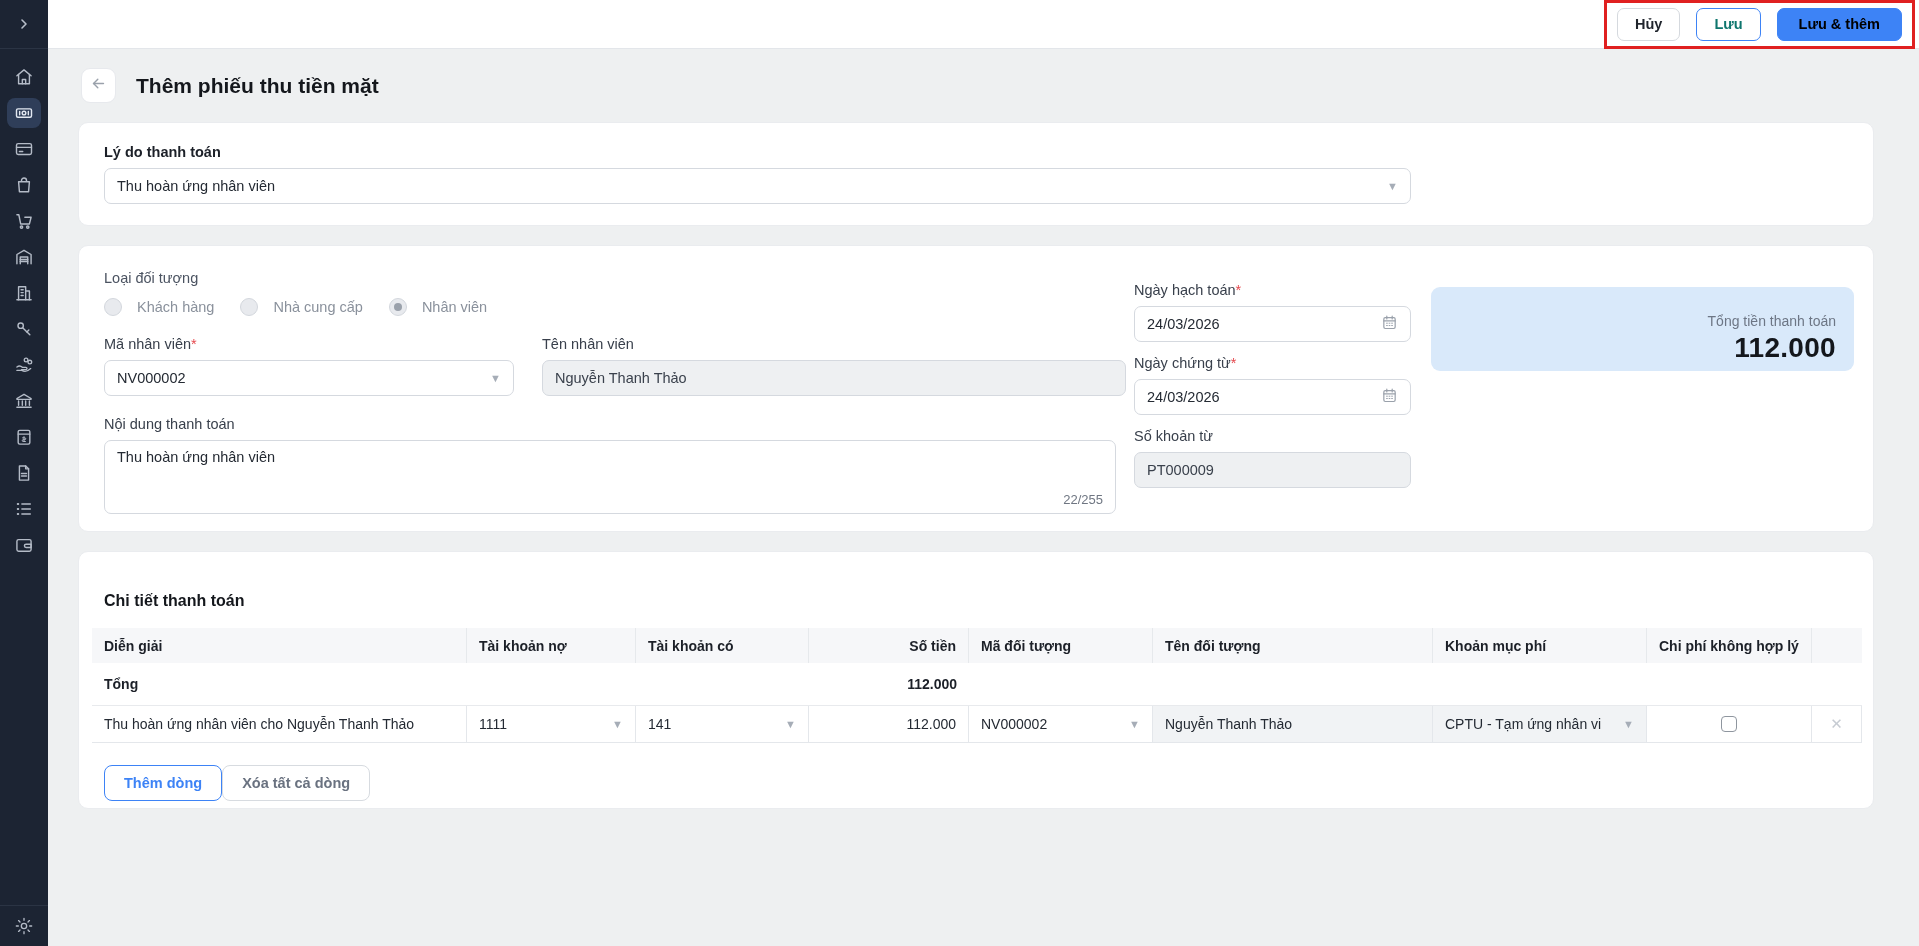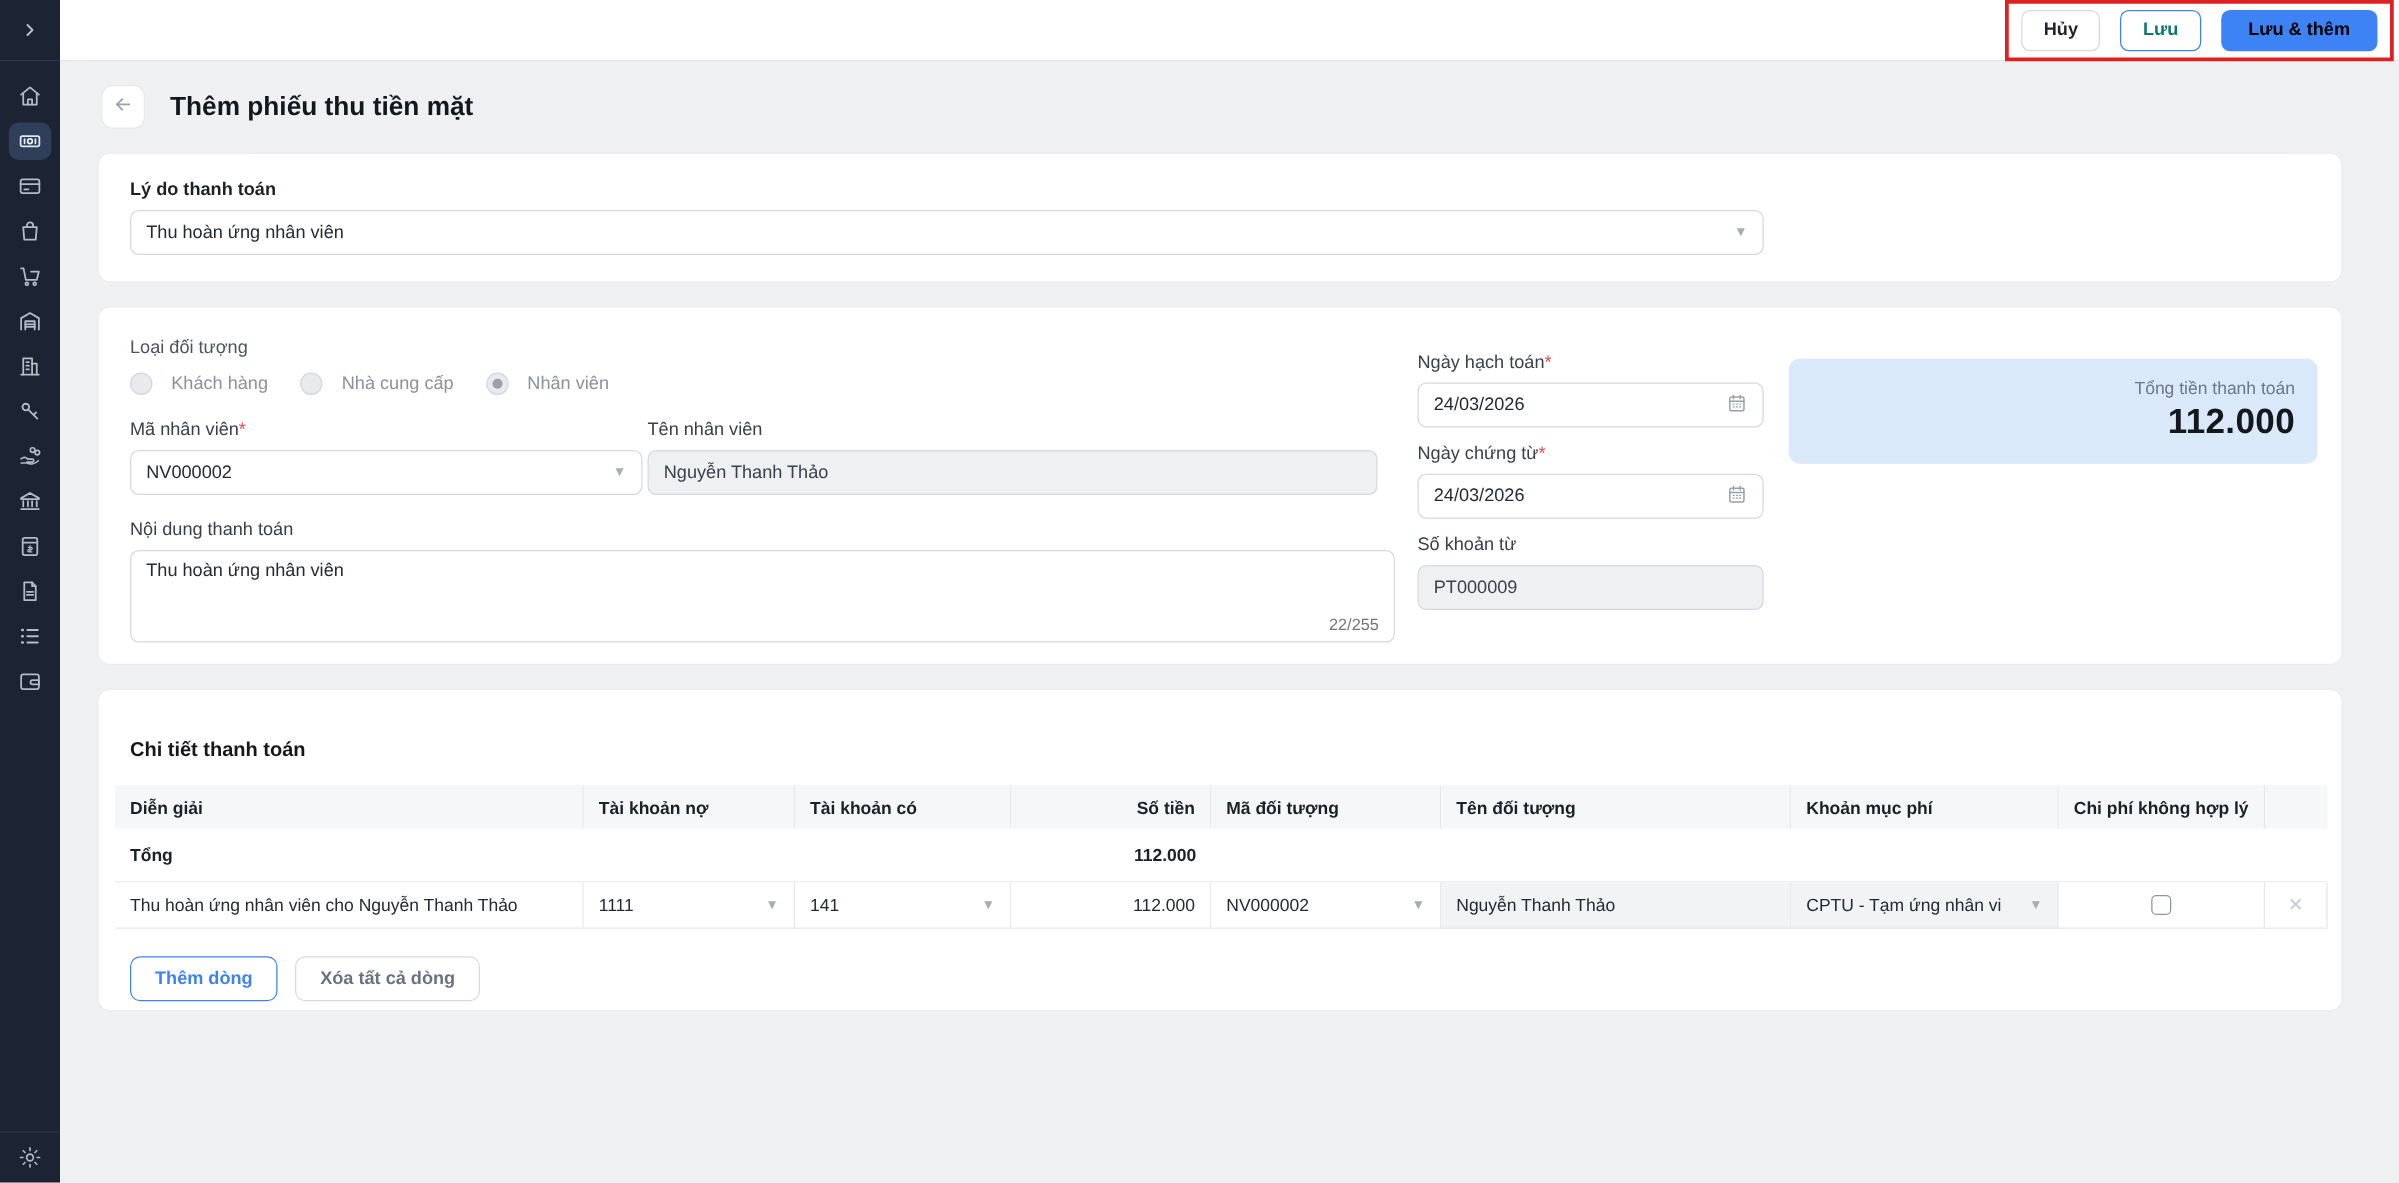--- a/index.html
+++ b/index.html
@@ -51,32 +51,32 @@
   .reason-select { width:1307px; }
 
   
   .card2 { margin-top:19px; height:287px; padding:24px 25px; }
   .radio-row { display:flex; align-items:center; gap:26px; margin-top:12px; }
   .radio-opt { display:flex; align-items:center; gap:15px; font-size:14.5px; color:#8a919c; }
   .radio { width:18px; height:18px; border-radius:50%; background:#e8eaee; border:1px solid #d3d7dd;
     position:relative; }
   .radio.checked::after { content:""; position:absolute; left:4px; top:4px; width:8px; height:8px;
     border-radius:50%; background:#9aa1ab; }
-  .fields-row { display:flex; gap:4px; margin-top:20px; }
+  .fields-row { display:flex; gap:28px; margin-top:20px; }
   .fw-emp-code { width:410px; }
   .fw-emp-name { width:584px; }
   .textarea-block { margin-top:20px; width:1012px; }
   .textarea { width:1012px; height:74px; border:1px solid #d5d9df; border-radius:7px; padding:8px 12px;
     font-size:14.5px; color:#242a33; position:relative; }
   .char-counter { position:absolute; right:12px; bottom:6px; font-size:13px; color:#6f7682; }
   .right-col { position:absolute; left:1055px; top:36px; width:277px; }
   .right-group { margin-bottom:13px; }
   .date-input { justify-content:space-between; cursor:pointer; }
   .total-box { position:absolute; left:1352px; top:41px; width:423px; height:84px; background:#d9e9fa;
-    border-radius:9px; padding:15px 18px; text-align:right; }
+    border-radius:9px; padding:26px 18px; text-align:right; }
   .total-label { font-size:14px; color:#6d7685; }
   .total-value { font-size:28px; font-weight:700; color:#14171c; margin-top:3px; letter-spacing:.3px; }
 
   
   .card3 { margin-top:19px; height:258px; padding:22px 12px 0 13px; }
   .section-title { font-size:16px; font-weight:700; color:#14171c; margin-left:12px;margin-top:18px; }
   .ptable { margin-top:18px; display:grid;
     grid-template-columns:375px 169px 173px 160px 184px 280px 214px 165px 50px; width:1770px; }
   .th { background:#f6f7f9; height:35px; display:flex; align-items:center; padding:0 12px;
     font-size:14px; font-weight:700; color:#1c2028; border-right:1px solid #e6e9ec; }
@@ -89,21 +89,21 @@
     border-right:1px solid #e4e7eb; border-bottom:1px solid #e4e7eb; background:#fff; overflow:hidden;
     white-space:nowrap; }
   .td:first-child { border-left:1px solid #e4e7eb; }
   .td.sel { justify-content:space-between; cursor:pointer; }
   .td.num { justify-content:flex-end; }
   .td.gray { background:#f1f3f5; }
   .td.center { justify-content:center; }
   .checkbox { width:16px; height:16px; border:1.5px solid #8f969f; border-radius:4px; background:#fff;
     cursor:pointer; }
   .remove-x { color:#c6cbd2; font-size:15px; cursor:pointer; }
-  .table-actions { display:flex; gap:14px; margin:22px 0 0 12px; }
+  .table-actions { display:flex; gap:0; margin:22px 0 0 12px; }
   .btn-addrow { height:36px; padding:0 19px; border-radius:8px; border:1px solid #3d83f6;
     background:#fff; color:#3d83f6; font-size:14.5px; font-weight:700; display:flex; align-items:center; cursor:pointer; }
   .btn-delall { height:36px; padding:0 19px; border-radius:8px; border:1px solid #d7dbe0;
     background:#fff; color:#6a7280; font-size:14.5px; font-weight:600; display:flex; align-items:center; cursor:pointer; }
   .cal-icon { color:#9aa1ab; }
 </style>
 </head>
 <body>
 
 <div class="sidebar">

